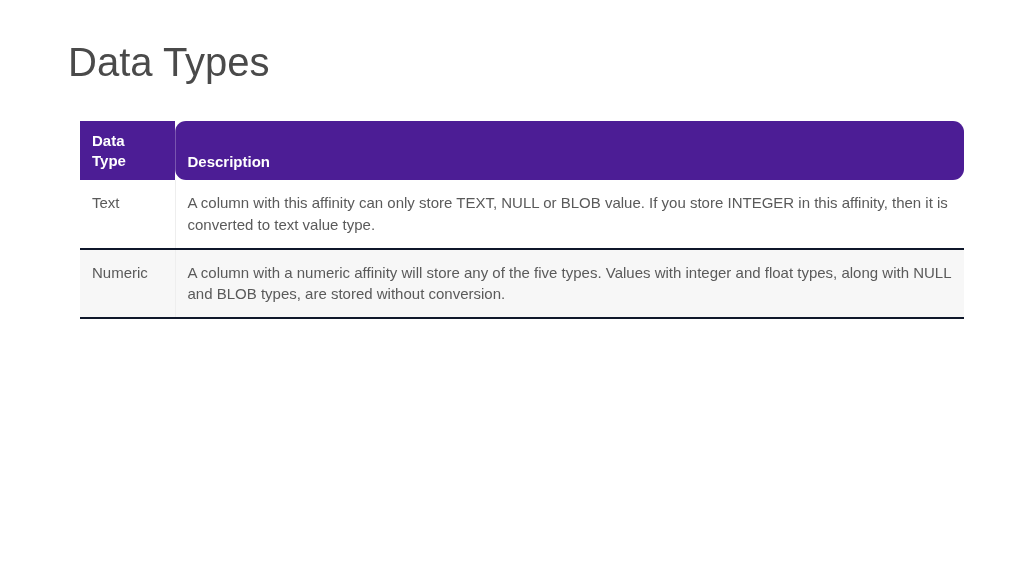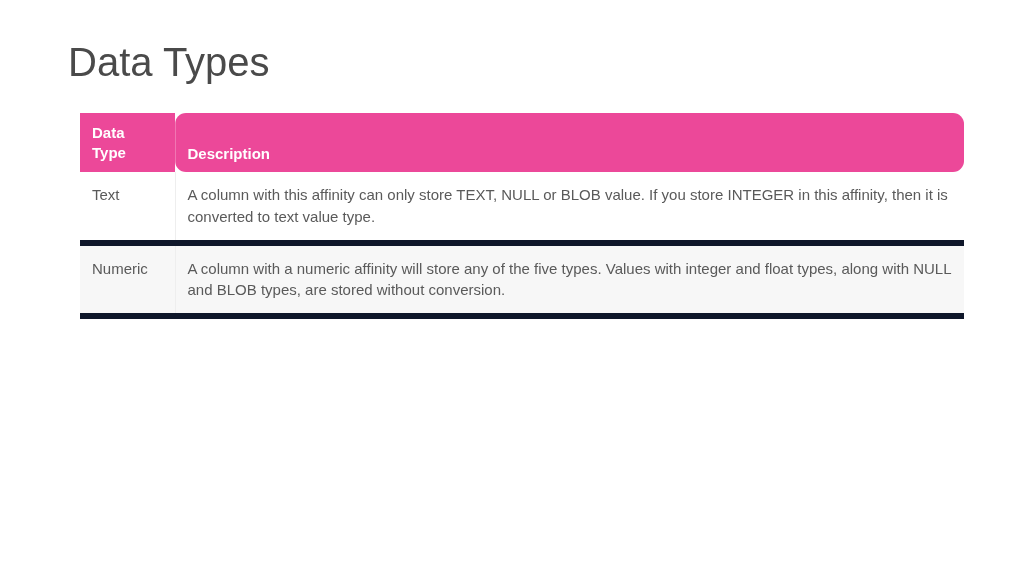--- a/index.html
+++ b/index.html
@@ -11,31 +11,31 @@
       font-family: 'Segoe UI', Tahoma, Geneva, Verdana, sans-serif;
       background: #ffffff;
       width: 1024px;
       height: 576px;
       padding: 40px 60px 20px 60px;
     }
     .page-title {
       font-size: 40px;
       font-weight: 350;
       color: #4a4a4a;
-      margin-bottom: 28px;
+      margin-bottom: 36px;
       margin-left: 8px;
     }
     .data-table {
       width: 100%;
       border-collapse: collapse;
       margin-left: 20px;
       width: calc(100% - 20px);
     }
     .data-table thead tr {
-      background-color: #ec4899;
+      background-color: #4c1d95;
     }
     .data-table thead th {
       color: #ffffff;
       font-weight: 600;
       font-size: 15px;
       text-align: left;
       padding: 10px 12px;
       border-right: 1px solid rgba(255,255,255,0.25);
     }
     .data-table thead th:last-child {
@@ -43,21 +43,21 @@
     }
     .data-table thead th.col-type {
       width: 95px;
       line-height: 1.3;
     }
     .data-table thead th.col-desc {
       vertical-align: bottom;
       border-radius: 11px;
     }
     .data-table tbody tr {
-      border-bottom: 6px solid #0f172a;
+      border-bottom: 2px solid #0f172a;
     }
     .data-table tbody tr:nth-child(odd) {
       background-color: #ffffff;
     }
     .data-table tbody tr:nth-child(even) {
       background-color: #f7f7f7;
     }
     .data-table tbody td {
       color: #5a5a5a;
       font-size: 15px;

